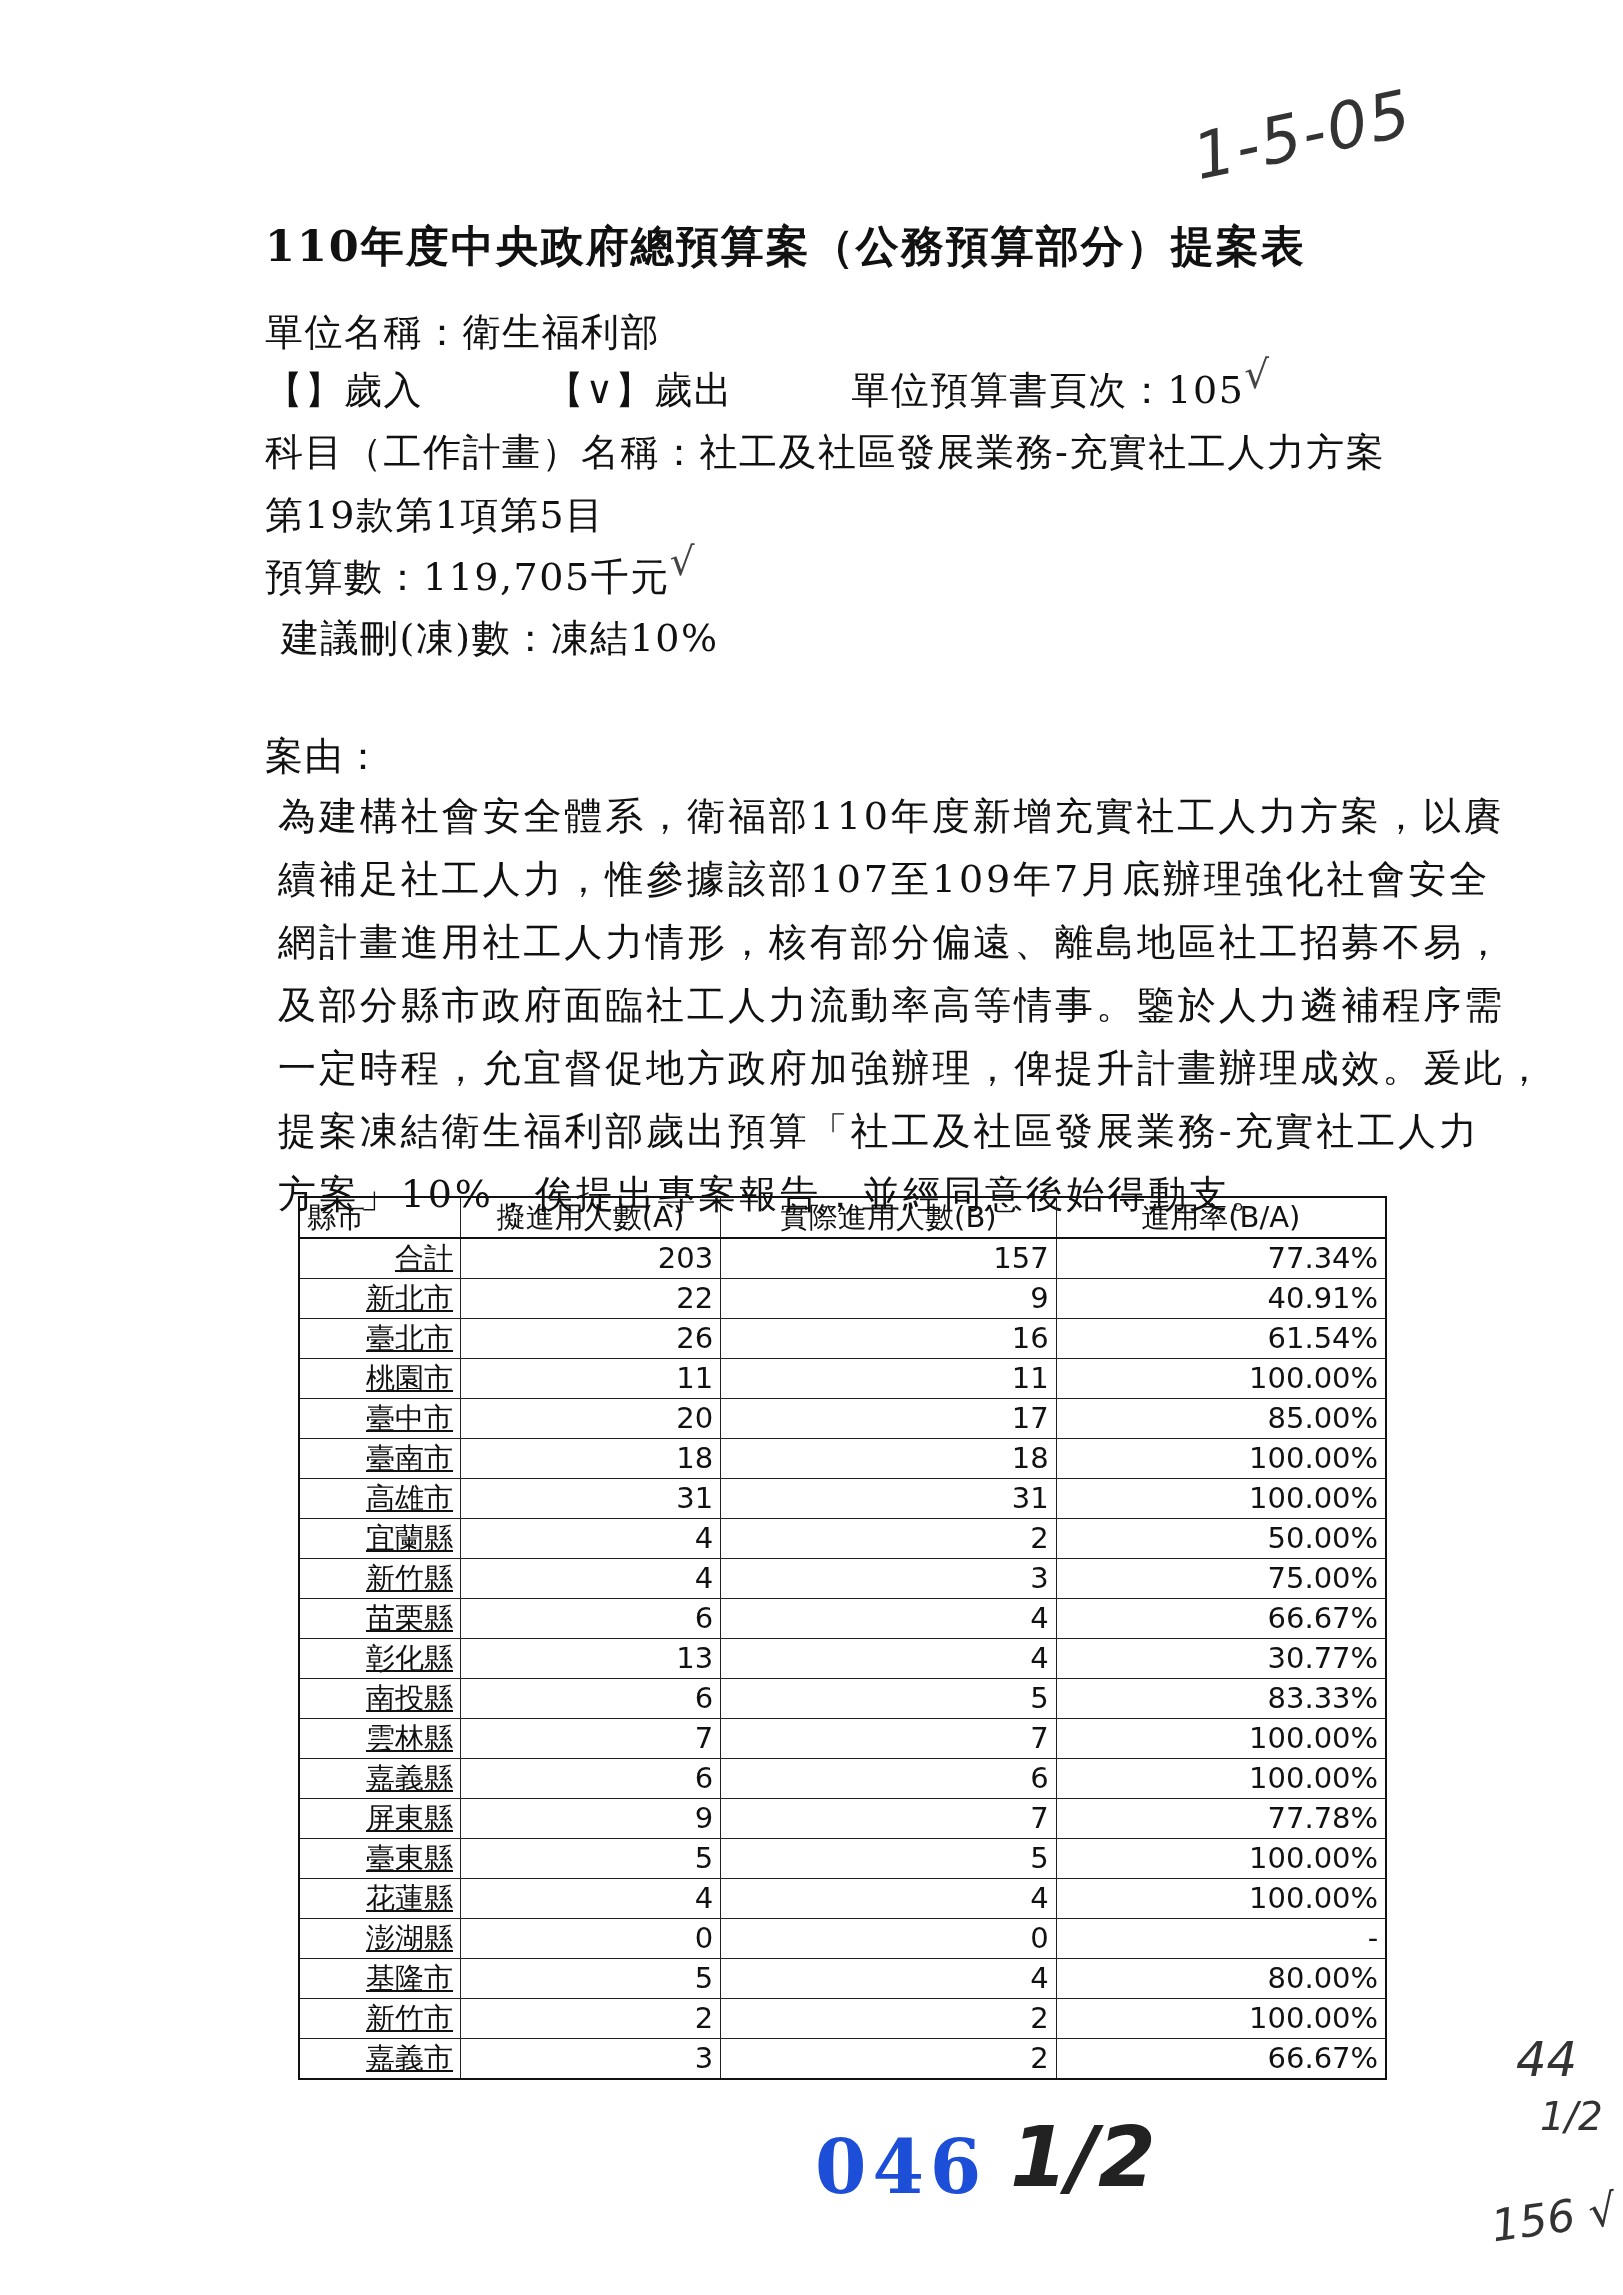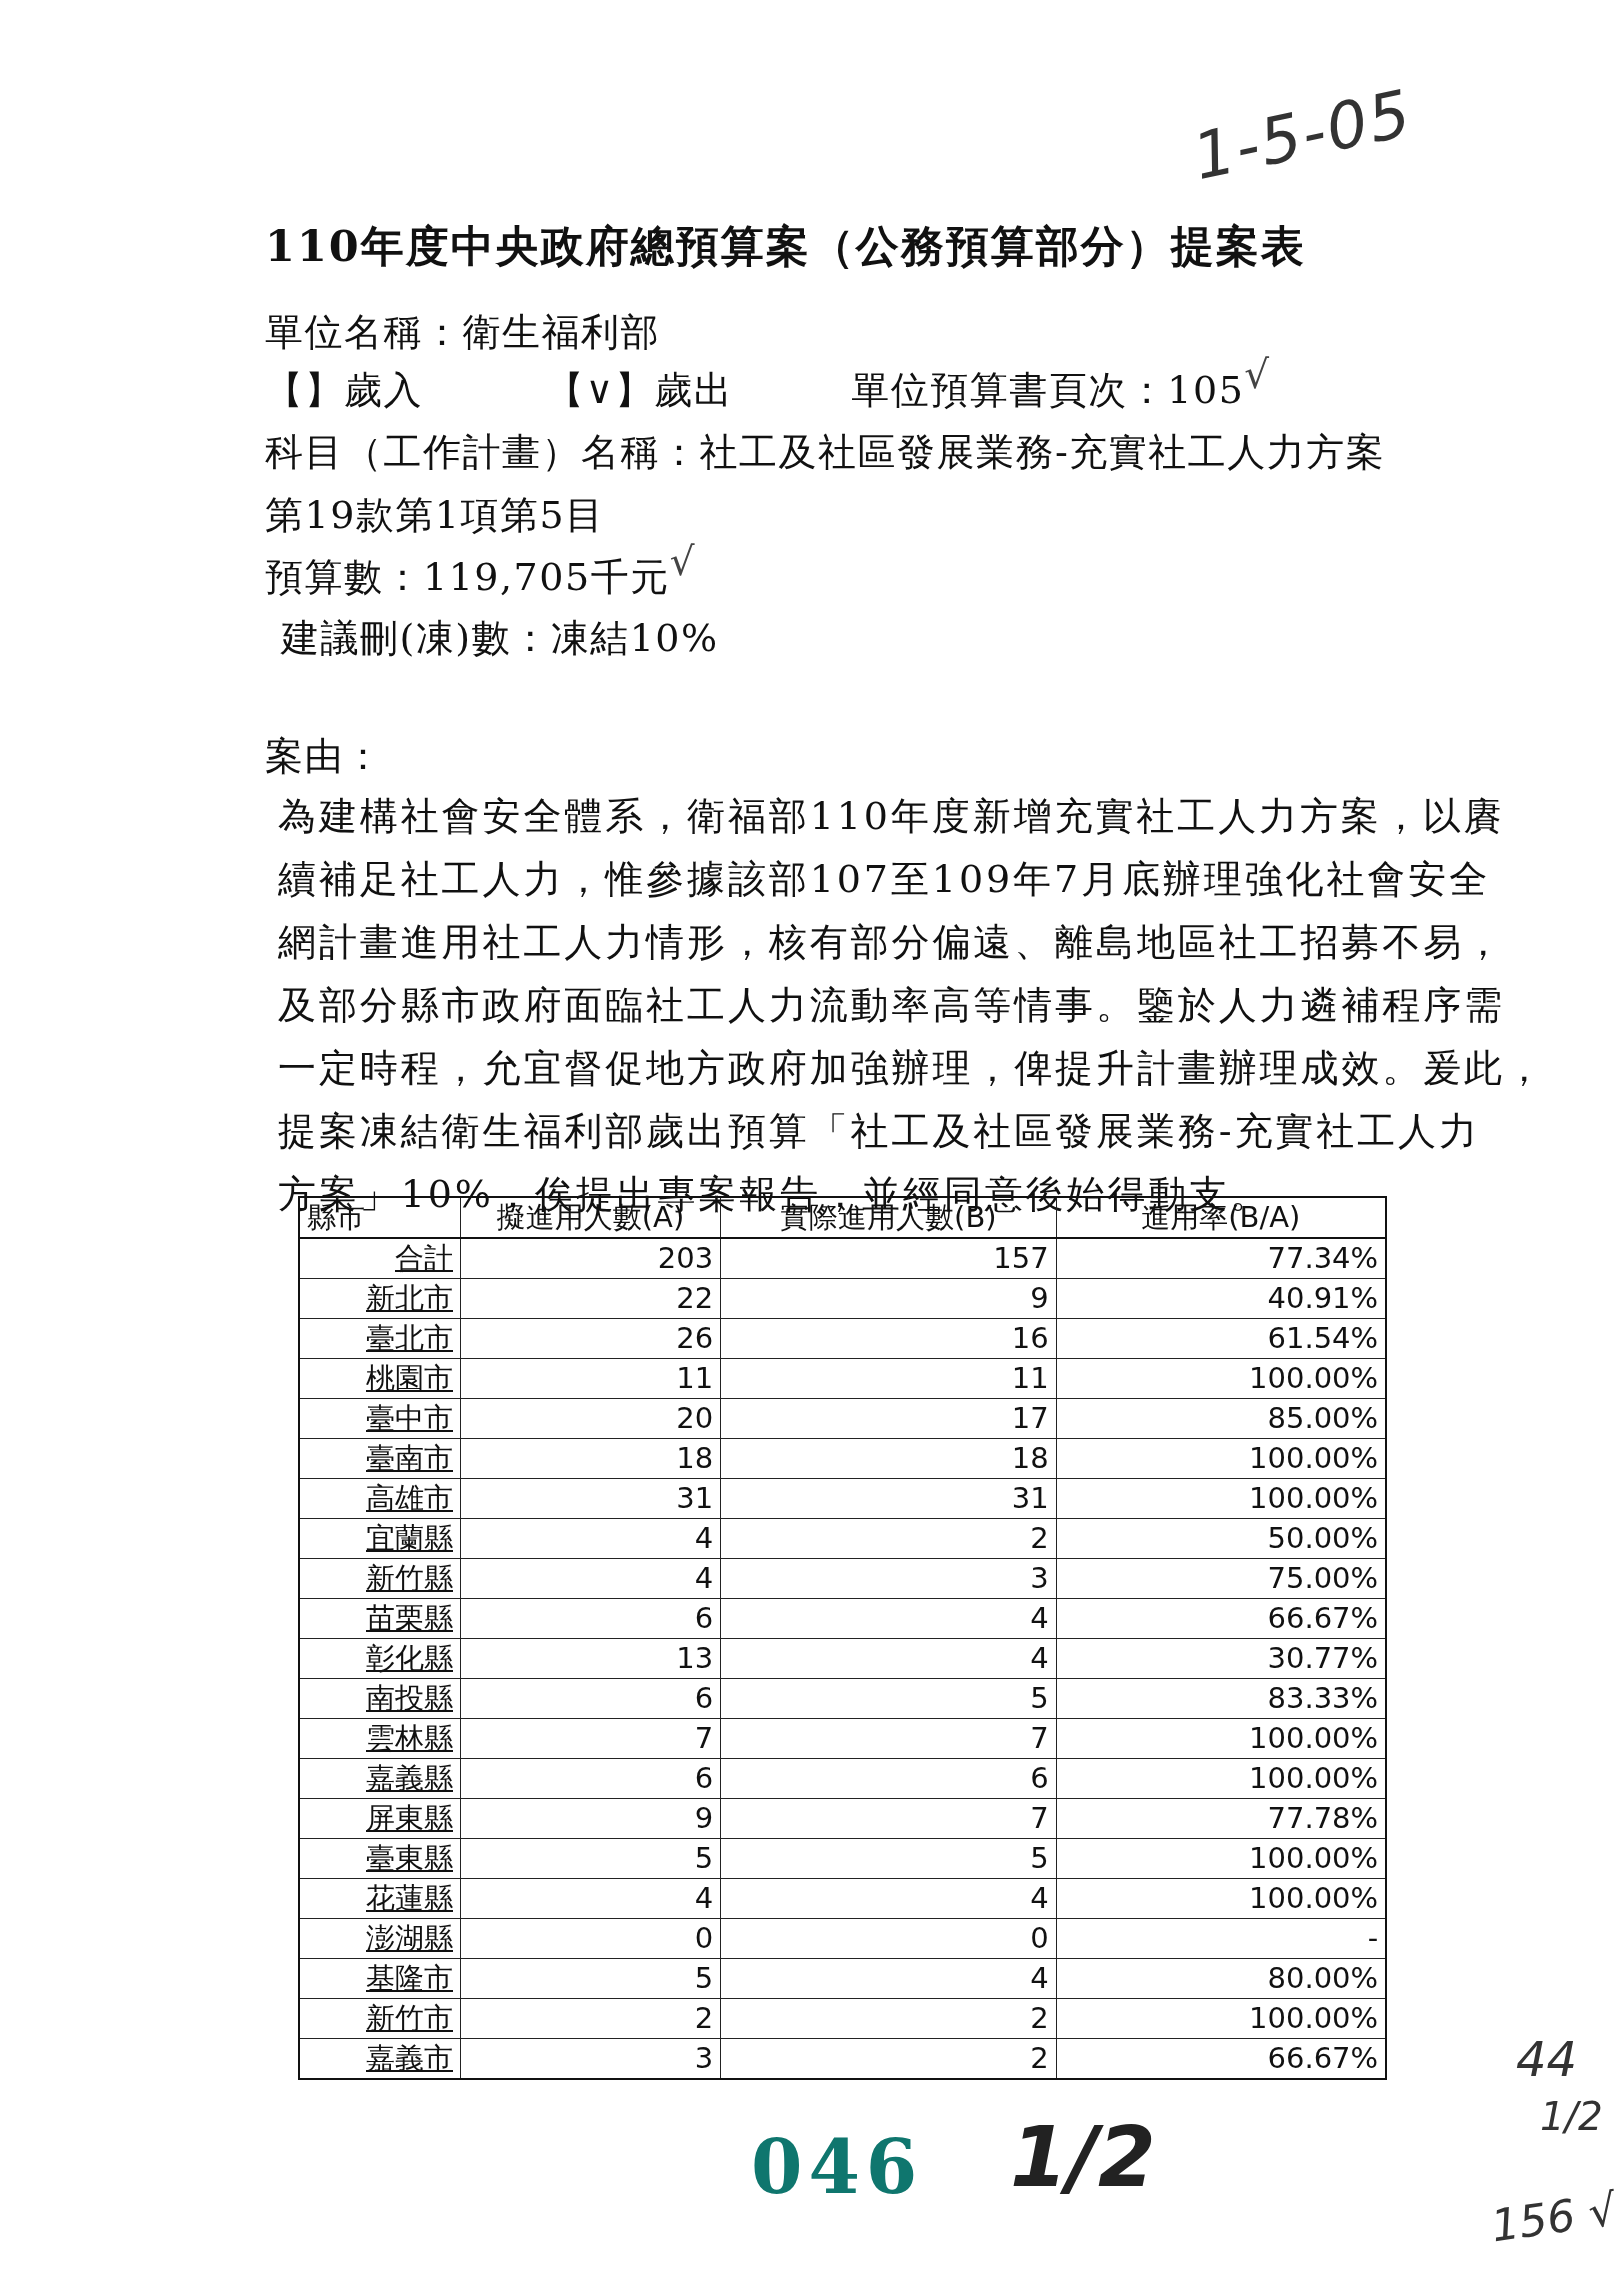--- a/index.html
+++ b/index.html
@@ -25,22 +25,22 @@
           line-height: 63px; letter-spacing: 2.9px; text-align: justify; }
   .para span { display: block; white-space: nowrap; }
   table { position: absolute; left: 298px; top: 1196px; width: 1089px; border-collapse: collapse;
           font-family: "DejaVu Sans", sans-serif; font-size: 29px; border: 2.9px solid #111; }
   th, td { border: 1.5px solid #222; height: 39px; padding: 0 6.9px; font-weight: normal; line-height: 39px; }
   th { text-align: center; border-bottom: 2px solid #111; }
   th.c0 { text-align: left; }
   td.n { text-align: right; }
   td.c0 { text-align: right; text-decoration: underline; }
   .col0 { width: 152px; } .col1 { width: 255px; } .col2 { width: 334px; } .col3 { width: 324px; }
-  .stamp { position: absolute; left: 751px; top: 2124px; font-size: 74px; font-weight: bold;
-           color: #0f766e; letter-spacing: 5.9px; font-family: "DejaVu Serif", serif; }
+  .stamp { position: absolute; left: 815px; top: 2124px; font-size: 74px; font-weight: bold;
+           color: #1d4ed8; letter-spacing: 5.9px; font-family: "DejaVu Serif", serif; }
   .frac { position: absolute; left: 1010px; top: 2109px; font-size: 83px; font-family: "DejaVu Sans", sans-serif;
           font-style: italic; font-weight: bold; color: #222; }
   #hw-44 { left: 1516px; top: 2031px; font-size: 48px; }
   #hw-half { left: 1540px; top: 2094px; font-size: 39px; }
   #hw-156 { left: 1491px; top: 2192px; font-size: 44px; transform: rotate(-8deg); }
 </style>
 </head>
 <body>
 
 <div class="hand" id="hw-code">1-5-05</div>

